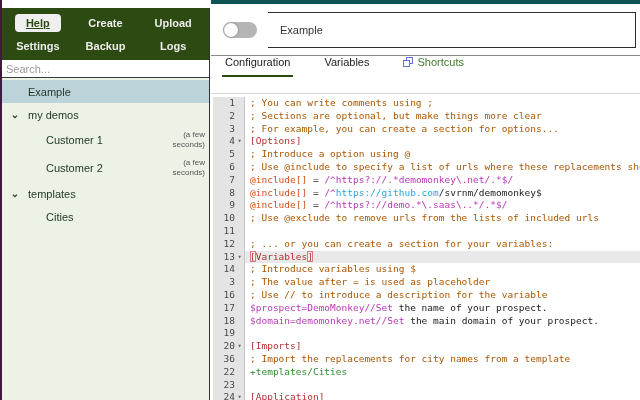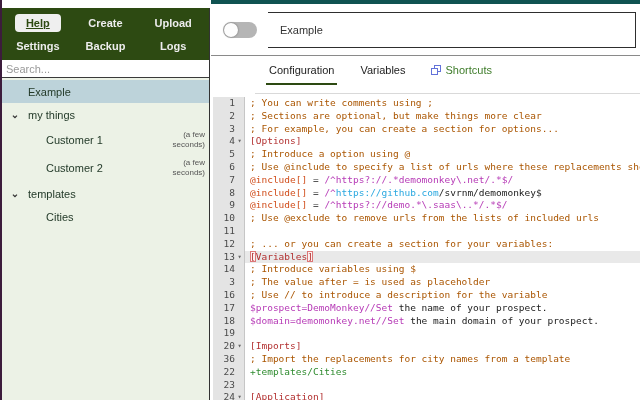--- a/index.html
+++ b/index.html
@@ -48,22 +48,22 @@
                   border-radius:50%; background:#fdfdfd;
                   box-shadow:0 0 2px rgba(0,0,0,.45); }
   #name-group { display:flex; flex:1; height:36px; margin-left:11px; }
   #name-label { background:var(--label_bg); border:1.5px solid #2e2e2e;
                 border-radius:4px 0 0 4px; display:flex; align-items:center;
                 padding:0 13px; font-size:12px; font-weight:bold; color:#111; flex:none; }
   #name-input { flex:1; border:1.5px solid #2e2e2e; border-left:none; outline:none;
                 font-size:11px; color:#333; padding:0 12px; background:#fff;
                 font-family:"Liberation Sans", sans-serif; }
 
-  #tabbar { height:38px; flex:none; display:flex; align-items:center; gap:20px;
-            padding-left:11px; border-bottom:1px solid #d9d9d9;margin-left:44px; }
+  #tabbar { height:38px; flex:none; display:flex; align-items:flex-start; gap:28px;
+            padding-left:11px; border-bottom:1px solid #d9d9d9; }
   .tab { font-size:11px; color:#222; padding:0 3px 9px 3px; cursor:pointer;
          display:flex; align-items:center; gap:4px; }
   .tab.active { padding-bottom:7px; border-bottom:2px solid var(--accent_underline); }
   .tab.green { color:var(--tab_green); }
   .tab svg { display:block; }
 
   
   #editor { flex:1; overflow:hidden; background:#fff; padding:3px 0 0 2px;
             font-family:"DejaVu Sans Mono", monospace; cursor:text; }
   .ln { display:flex; height:12.8px; line-height:12.8px; font-size:9.5px; white-space:pre; }
@@ -98,21 +98,21 @@
         <div class="menu-item">Backup</div>
         <div class="menu-item">Logs</div>
       </nav>
     <input id="search-input" placeholder="Search..." style="">
     <div id="tree">
         <div class="tree-row selected ind1">
           <span class="lbl">Example</span>
         </div>
         <div class="tree-row">
           <span class="chev">⌄</span>
-          <span class="lbl">my things</span>
+          <span class="lbl">my demos</span>
         </div>
         <div class="tree-row tall ind2">
           <span class="lbl">Customer 1</span>
           <span class="time">(a few seconds)</span>
         </div>
         <div class="tree-row tall ind2">
           <span class="lbl">Customer 2</span>
           <span class="time">(a few seconds)</span>
         </div>
         <div class="tree-row">

